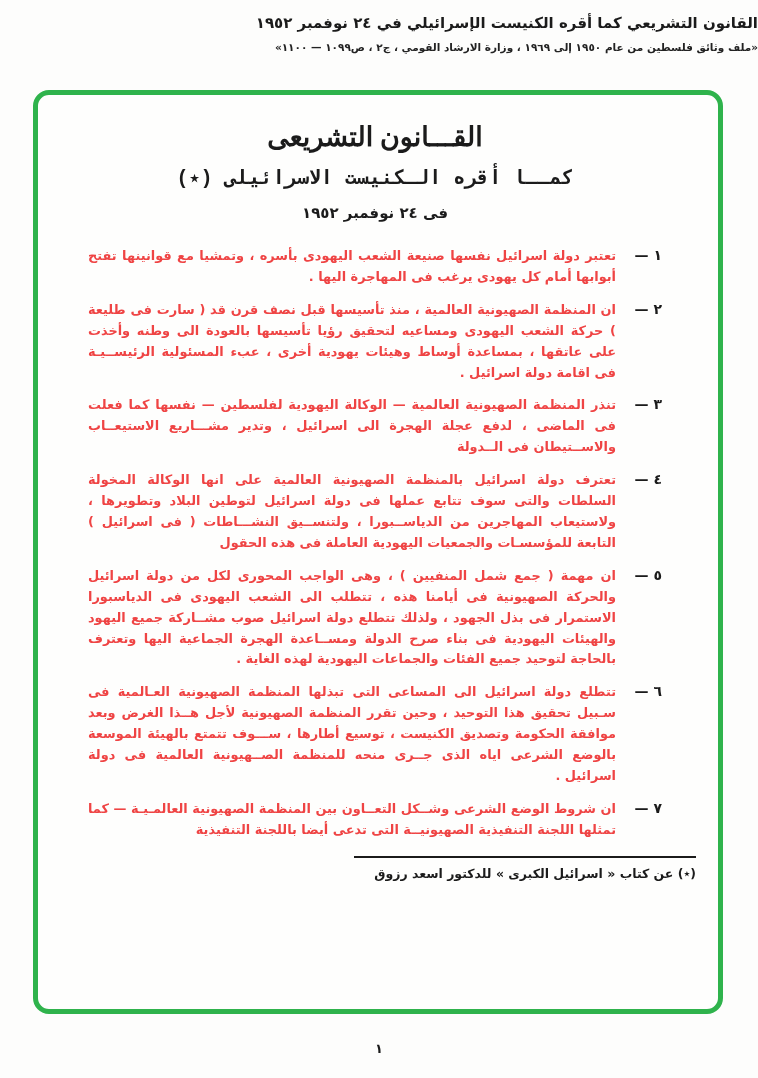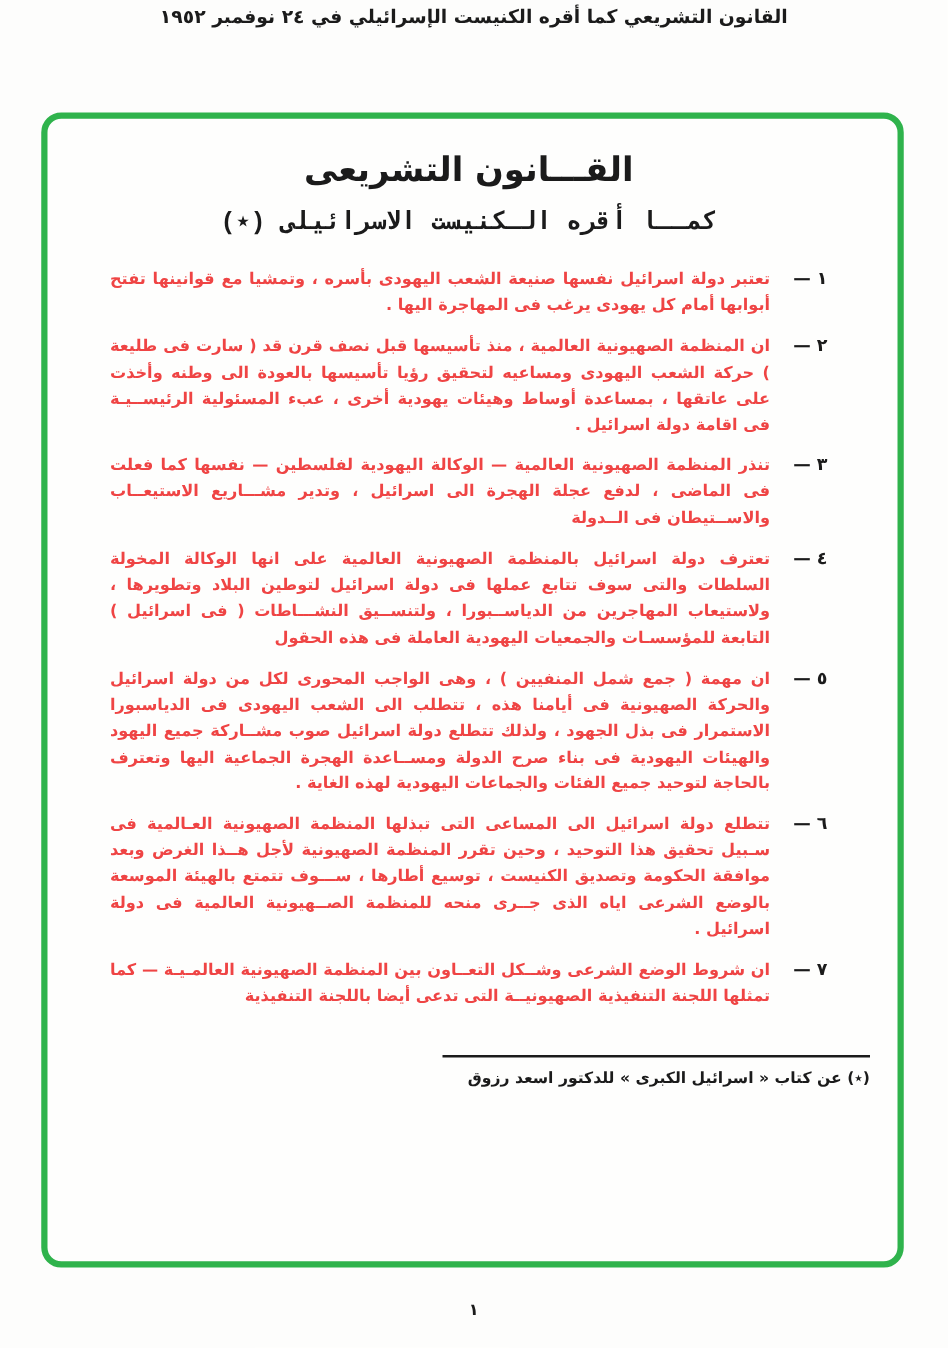--- a/index.html
+++ b/index.html
@@ -12,22 +12,21 @@
     position: relative;
     overflow: hidden;
   }
   .page {
     position: absolute;
     inset: 0;
     direction: rtl;
   }
   
   .page-header {
-    text-align: center;
-    padding-top: 4px;
+    padding-top: 14px;
   }
   .page-header .line1 {
     font-size: 15px;
     font-weight: bold;
     letter-spacing: 0.2px;
   }
   .page-header .line2 {
     font-size: 10.5px;
     font-weight: bold;
     margin-top: 9px;
@@ -46,20 +45,21 @@
     background: #fefefd;
   }
   .doc {
     padding: 26px 56px 0 50px;
   }
   .doc-title {
     text-align: center;
     font-size: 27px;
     font-weight: bold;
     letter-spacing: 0.5px;
+    font-family: Liberation Serif, serif;
   }
   .doc-subtitle {
     text-align: center;
     font-size: 20px;
     font-weight: bold;
     margin-top: 12px;
     font-family: Liberation Mono, monospace;
   }
   .doc-date {
     text-align: center;
@@ -88,21 +88,21 @@
     font-size: 12.9px;
     font-weight: bold;
     line-height: 1.62;
     text-align: justify;
     color: #ef4444;
   }
   
   .footnote {
     position: absolute;
     right: 22px;
-    bottom: 140px;
+    bottom: 128px;
     width: 342px;
     border-top: 2px solid #1b1b1b;
     padding-top: 8px;
     font-size: 12.5px;
     font-weight: bold;
     margin-top: 41px;
   }
   
   .page-number {
     position: absolute;
@@ -114,29 +114,31 @@
     font-weight: bold;
   }
 </style>
 </head>
 <body>
 
 <div class="page">
 
   <div class="page-header">
     <div class="line1">القانون التشريعي كما أقره الكنيست الإسرائيلي في ٢٤ نوفمبر ١٩٥٢</div>
+    <div class="line2">«ملف وثائق فلسطين من عام ١٩٥٠ إلى ١٩٦٩ ، وزارة الارشاد القومي ، ج٢ ، ص١٠٩٩ — ١١٠٠»</div>
   </div>
 
   <div class="green-frame">
     <div class="doc">
 
       <div class="doc-title">القـــانون التشريعى</div>
 
       <div class="doc-subtitle">كمــا أقره الـكنيست الاسرائيلى (٭)</div>
 
+      <div class="doc-date">فى ٢٤ نوفمبر ١٩٥٢</div>
 
       <div class="paragraphs">
 
         <div class="para">
           <div class="para-num">١ —</div>
           <div class="para-text">تعتبر دولة اسرائيل نفسها صنيعة الشعب اليهودى بأسره ، وتمشيا مع قوانينها تفتح أبوابها أمام كل يهودى يرغب فى المهاجرة اليها .</div>
         </div>
 
         <div class="para">
           <div class="para-num">٢ —</div>

